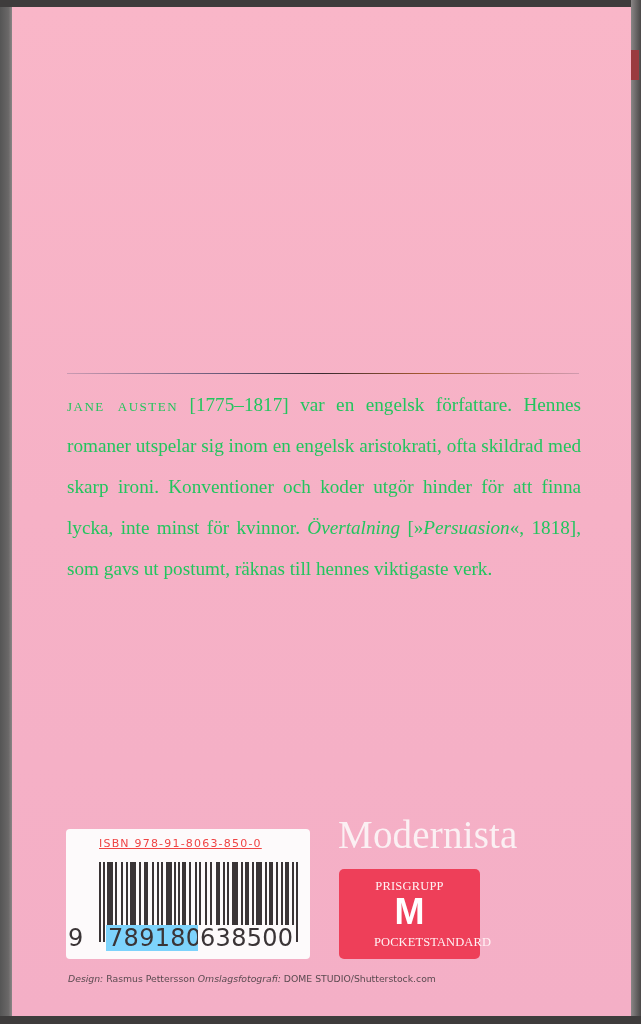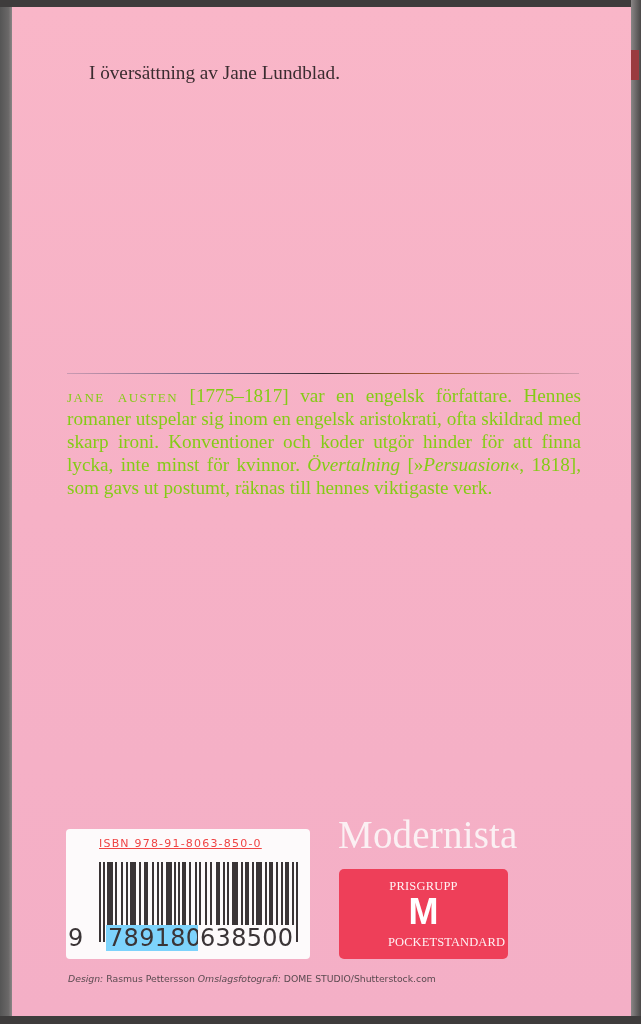--- a/index.html
+++ b/index.html
@@ -49,23 +49,23 @@
     position: absolute;
     left: 67px; top: 373px;
     width: 512px; height: 1px;
     background: linear-gradient(90deg, rgba(120,110,140,0.35) 0%, #6a5a7a 30%, #3a2a30 50%, #a85a30 70%, rgba(150,120,140,0.4) 100%);
   }
 
   .bio {
     position: absolute;
     left: 67px; top: 384px;
     width: 514px;
-    color: #84cc16;
+    color: #22c55e;
     font-size: 19.2px;
-    line-height: 23px;
+    line-height: 41px;
     text-align: justify;
     text-align-last: left;
   }
   .bio .smallcaps {
     font-variant: small-caps;
     letter-spacing: 1.5px;
     text-transform: lowercase;
   }
   .bio em { font-style: italic; }
 
@@ -109,21 +109,21 @@
     left: 338px; top: 812px;
     font-family: "Liberation Serif", "DejaVu Serif", serif;
     font-size: 39px;
     color: #fbf0f3;
     letter-spacing: 0.2px;
     white-space: nowrap;
   }
   .price-badge {
     position: absolute;
     left: 339px; top: 869px;
-    width: 169px; height: 90px;
+    width: 141px; height: 90px;
     background: #ee3f59;
     border-radius: 5px;
     text-align: center;
     color: #fff2f4;
   }
   .price-top {
     position: absolute; left: 0; top: 10px; width: 100%;
     font-family: "Liberation Serif", serif;
     font-size: 12.5px;
     letter-spacing: 0.2px;
@@ -159,21 +159,20 @@
 
 <div class="left-edge"></div>
 <div class="frame-top"></div>
 <div class="spine-edge"></div>
 <div class="spine-mark"></div>
 <div class="bottom-edge"></div>
 
 <div class="cover"></div>
 
 <div class="blurb">
-  <p class="indent last-line-left">I översättning av Jane Lundblad.</p>
 </div>
 
 <div class="divider"></div>
 
 <div class="bio">
   <span class="smallcaps">Jane Austen</span><span> [1775–1817] var en engelsk författare. Hennes romaner utspelar sig inom en engelsk aristokrati, ofta skildrad med skarp ironi. Konventioner och koder utgör hinder för att finna lycka, inte minst för kvinnor. </span><em>Övertalning</em><span> [»</span><em>Persuasion</em><span>«, 1818], som gavs ut postumt, räknas till hennes viktigaste verk.</span>
 </div>
 
 <div class="isbn-box">
   <div class="isbn-text">ISBN 978-91-8063-850-0</div>

